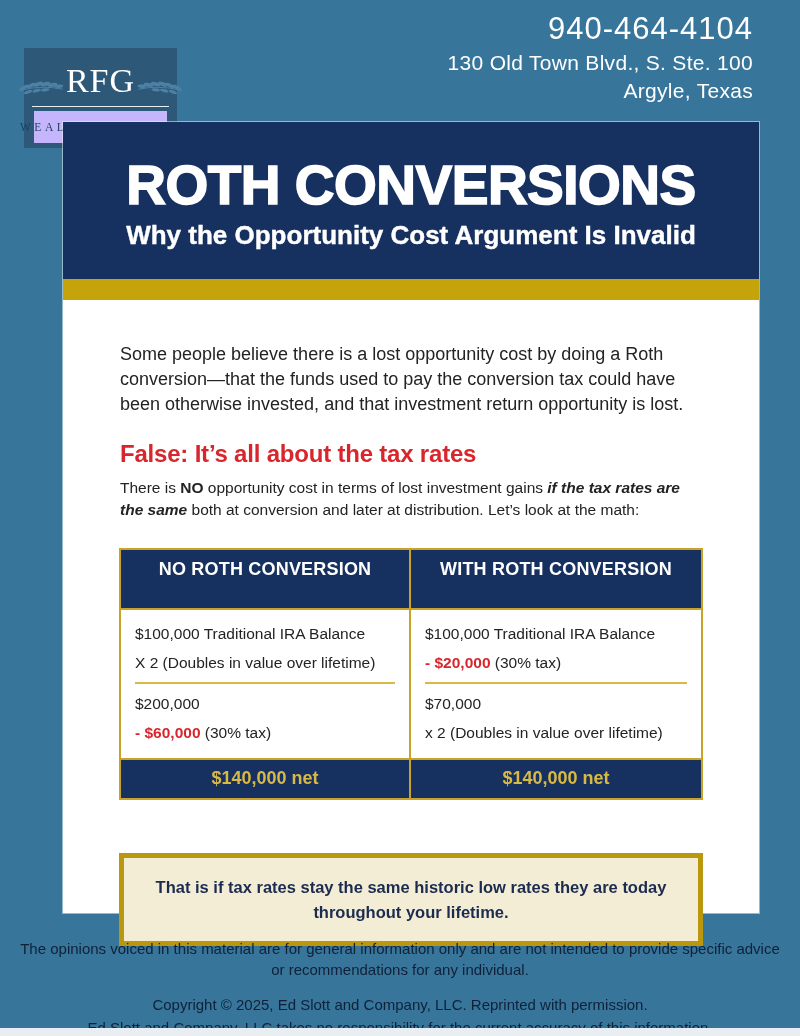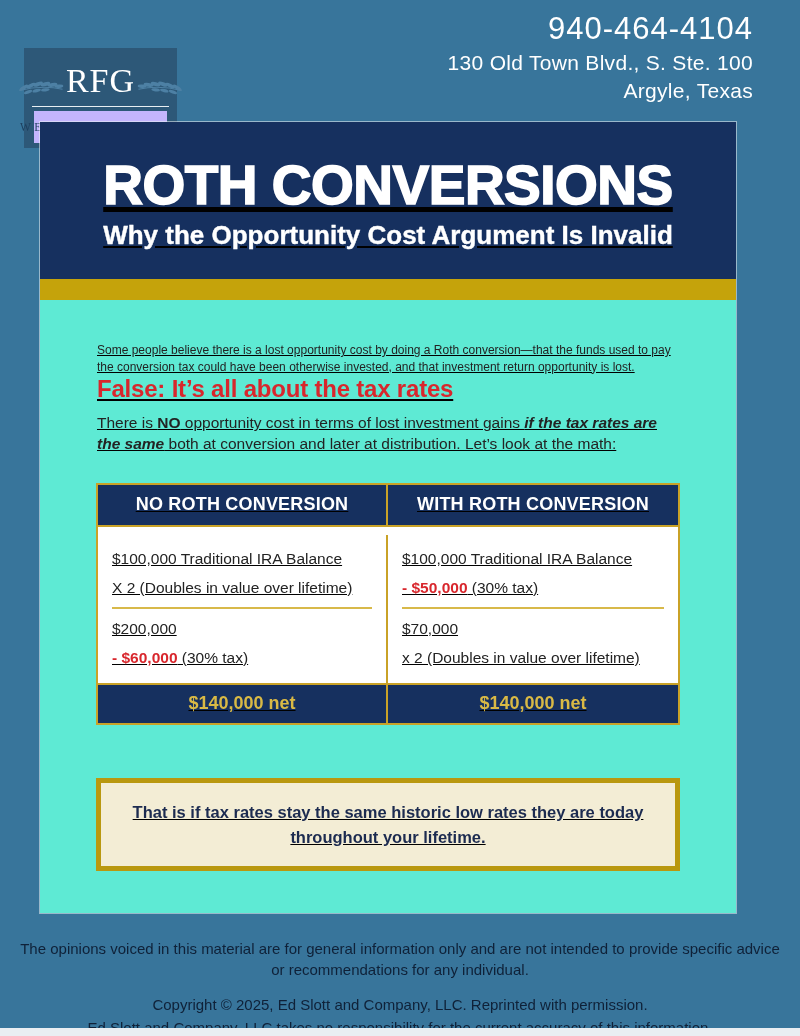--- a/index.html
+++ b/index.html
@@ -35,62 +35,61 @@
   }
   .logo-tagline {
     font-family:"Liberation Serif", serif; font-size:11.5px; letter-spacing:3.5px;
     color:#1d3f5e; white-space:nowrap;
   }
   .contact { position:absolute; right:47px; top:10px; text-align:right; color:#ffffff; }
   .phone { font-size:31px; line-height:1.25; letter-spacing:1px; }
   .addr { font-size:21px; line-height:1.35; letter-spacing:0.3px; }
   
   .panel {
-    position:absolute; left:40px; top:122px; width:696px; height:791px;
-    background:#5eead4;
+    position:absolute; left:63px; top:122px; width:696px; height:791px;
+    background:#ffffff;
     box-shadow:0 0 0 1px rgba(233,238,242,0.55);
-    text-decoration:underline;
   }
   .hero {
     width:100%; height:157px; background:#16305f;
     display:flex; flex-direction:column; align-items:center; justify-content:center; gap:9px;
     padding-top:4px;
   }
   .hero h1 {
     color:#ffffff; font-size:55px; font-weight:bold; letter-spacing:-0.5px; line-height:1;
     -webkit-text-stroke:1.6px #ffffff;
   }
   .hero h2 {
     color:#ffffff; font-size:26px; font-weight:bold; letter-spacing:0; line-height:1;
     -webkit-text-stroke:0.4px #ffffff;
   }
   .gold-bar { width:100%; height:21px; background:#c5a30b; }
   .content { padding:42px 57px 0 57px; }
   .intro-paragraph {
-    font-size:12px; line-height:1.38; color:#232323; 
+    font-size:18px; line-height:1.38; color:#232323; margin-bottom:24px;
   }
   .false-heading {
     color:#d8262c; font-size:24px; font-weight:bold; margin-bottom:9px; letter-spacing:-0.2px;
   }
   .claim-paragraph { font-size:15.5px; line-height:1.38; color:#232323; margin-bottom:28px; }
   .claim-paragraph .bi { font-weight:bold; font-style:italic; }
   
   .compare-table {
     width:584px; margin-left:-1px;
     display:grid; grid-template-columns:1fr 1fr;
     border:2px solid #c9a227;
     background:#ffffff;
   }
   .cell-l { border-right:2px solid #c9a227; }
   .th {
     background:#16305f; color:#ffffff; font-weight:bold; font-size:18px;
-    text-align:center; padding:9px 0 10px; letter-spacing:0.2px;
+    text-align:center; padding:9px 0 28px; letter-spacing:0.2px;
     border-bottom:2px solid #c9a227;
   }
-  .tbody { padding:9px 14px 11px; font-size:15.5px; color:#232323;margin-top:8px; }
+  .tbody { padding:9px 14px 11px; font-size:15.5px; color:#232323; }
   .tline { line-height:29px; }
   .red { color:#d8262c; font-weight:bold; }
   .divider { border-top:2px solid #d8b94a; margin:5px 0; }
   .net {
     background:#16305f; color:#d9b945; font-weight:bold; font-size:18px;
     text-align:center; padding:8px 0 9px;
     border-top:2px solid #c9a227;
   }
   
   .summary-box {
@@ -187,21 +186,21 @@
         <div class="tbody cell-l">
           <div class="tline">$100,000 Traditional IRA Balance</div>
           <div class="tline">X 2 (Doubles in value over lifetime)</div>
           <div class="divider"></div>
           <div class="tline">$200,000</div>
           <div class="tline"><span class="red">- $60,000</span><span> (30% tax)</span></div>
         </div>
 
         <div class="tbody">
           <div class="tline">$100,000 Traditional IRA Balance</div>
-          <div class="tline"><span class="red">- $50,000</span><span> (30% tax)</span></div>
+          <div class="tline"><span class="red">- $20,000</span><span> (30% tax)</span></div>
           <div class="divider"></div>
           <div class="tline">$70,000</div>
           <div class="tline">x 2 (Doubles in value over lifetime)</div>
         </div>
 
         <div class="net cell-l">$140,000 net</div>
         <div class="net">$140,000 net</div>
       </div>
 
       <div class="summary-box">

